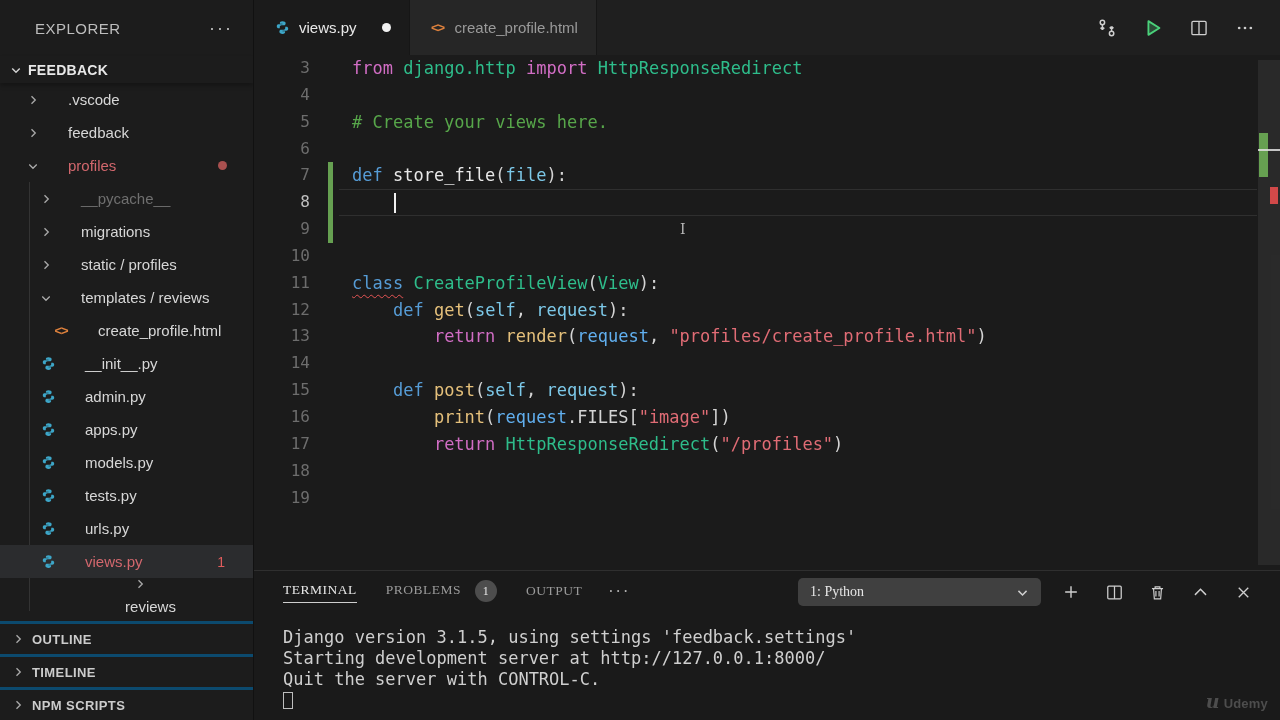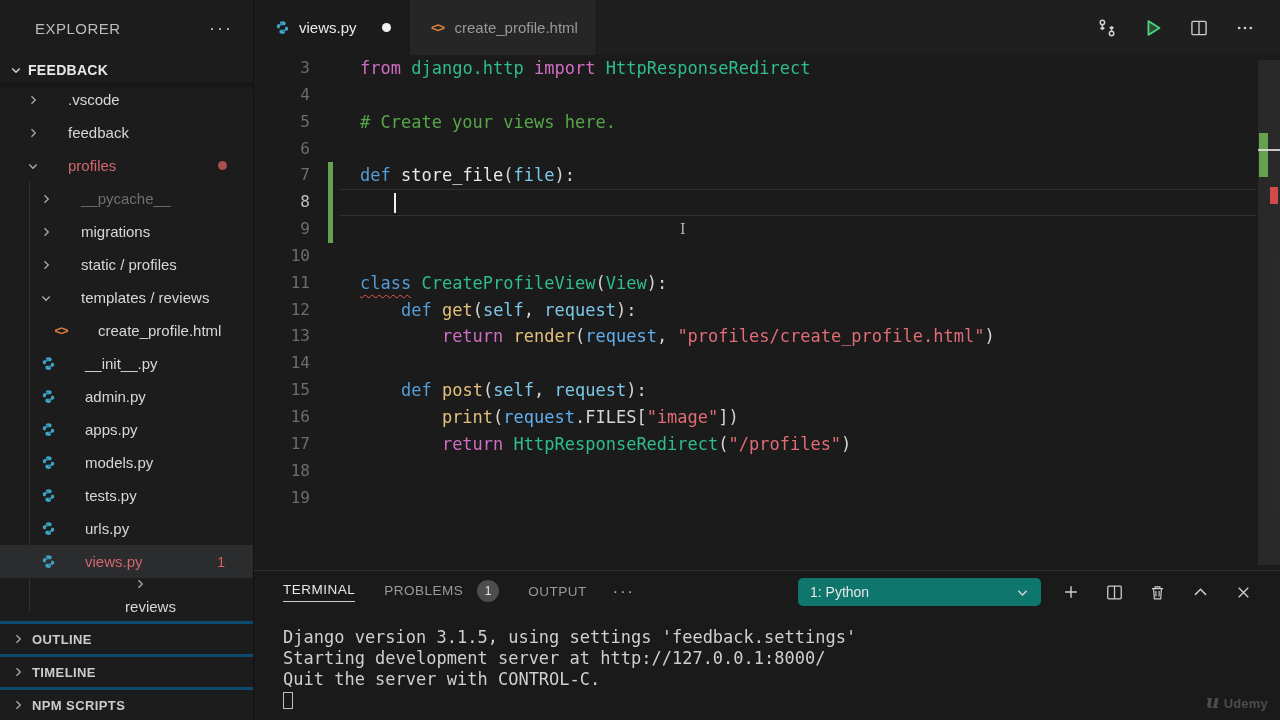--- a/index.html
+++ b/index.html
@@ -52,21 +52,21 @@
     cursor:pointer; }
 
   
   .editor { position:absolute; left:254px; top:55px; width:1026px; height:515px;
     background:#1b1b1b; font-family:"DejaVu Sans Mono", monospace; }
   .code-lines { position:absolute; left:0; top:0; width:100%; }
   .cl { position:relative; height:26.85px; }
   .cl .num { position:absolute; left:0; top:0; width:56px; text-align:right; color:#6d6d6d;
     font-size:16px; line-height:26.85px; }
   .cl .num.active { color:#c0c0c0; }
-  .cl .src { position:absolute; left:106px; top:0; white-space:pre; font-size:17px;
+  .cl .src { position:absolute; left:98px; top:0; white-space:pre; font-size:17px;
     line-height:26.85px; }
   .tok-kw{color:var(--kw);} .tok-defkw{color:var(--defkw);} .tok-type{color:var(--type);}
   .tok-comment{color:var(--comment);} .tok-fn{color:var(--fn);text-align:center;} .tok-fnw{color:#e8e8e8;}
   .tok-param{color:var(--param);} .tok-var{color:var(--var);} .tok-str{color:var(--str);}
   .tok-pl{color:#d4d4d4;}
   .tok-err{ text-decoration:underline wavy var(--err); text-decoration-thickness:1px;
     text-underline-offset:5px; }
   .mod-bar { position:absolute; left:74px; top:107px; width:5px; height:81px; background:var(--gitmod); }
   .cur-line { position:absolute; left:85px; top:134px; width:918px; height:27px;
     border-top:1px solid rgba(255,255,255,0.09); border-bottom:1px solid rgba(255,255,255,0.09); }
@@ -76,31 +76,31 @@
   .scrollbar { position:absolute; right:0; top:5px; width:22px; height:505px;
     background:rgba(120,120,120,0.16); }
   .ovr-green { position:absolute; right:12px; top:78px; width:9px; height:44px; background:var(--gitmod); }
   .ovr-cursorline { position:absolute; right:0; top:94px; width:22px; height:2px;
     background:rgba(225,225,225,0.85); }
   .ovr-red { position:absolute; right:2px; top:132px; width:8px; height:17px; background:#d14949; }
 
   
   .panel { position:absolute; left:254px; top:570px; width:1026px; height:150px;
     background:#1a1a1a; border-top:1px solid #2f2f2f; }
-  .panel-tabs { position:relative; height:42px; display:flex; align-items:center; }
+  .panel-tabs { position:relative; height:42px; display:flex; align-items:center;font-family:Liberation Serif, serif; }
   .ptab { margin-left:29px; font-size:13.5px; letter-spacing:0.5px; color:#9a9a9a;
     cursor:pointer; position:relative; padding-bottom:2px; }
   .ptab.active { color:#e7e7e7; border-bottom:1.5px solid #cecece; padding-bottom:4px; }
   .ptab-badge { display:inline-flex; align-items:center; justify-content:center; width:22px;
     height:22px; border-radius:50%; background:#4d4d4d; color:#e8e8e8; font-size:12px;
     margin-left:14px; vertical-align:middle; }
   .ptab-more { margin-left:26px; color:#b5b5b5; font-size:16px; letter-spacing:2px; cursor:pointer; }
   .panel-right { position:absolute; right:24px; top:7px; display:flex; align-items:center; gap:17px; }
   .term-select { display:flex; align-items:center; justify-content:space-between; width:243px;
-    height:28px; background:#0f766e; border-radius:5px; padding:0 12px; color:#e6e6e6;
+    height:28px; background:#404040; border-radius:5px; padding:0 12px; color:#e6e6e6;
     font-size:14px; cursor:pointer; }
   .picon { width:26px; height:26px; display:flex; align-items:center; justify-content:center;
     cursor:pointer; }
   .term-body { position:relative; padding:14px 0 0 29px;
     font-family:"DejaVu Sans Mono", monospace; font-size:17px; line-height:21px; color:#cfcfcf; }
   .term-line { white-space:pre; }
   .term-caret { width:10px; height:17px; border:1px solid #bdbdbd; margin-top:2px; }
   .watermark { position:absolute; right:12px; bottom:8px; display:flex; align-items:baseline;
     gap:4px; color:#4d4d4d; }
   .wm-u { font-family:"DejaVu Serif", serif; font-style:italic; font-weight:bold; font-size:19px; }

